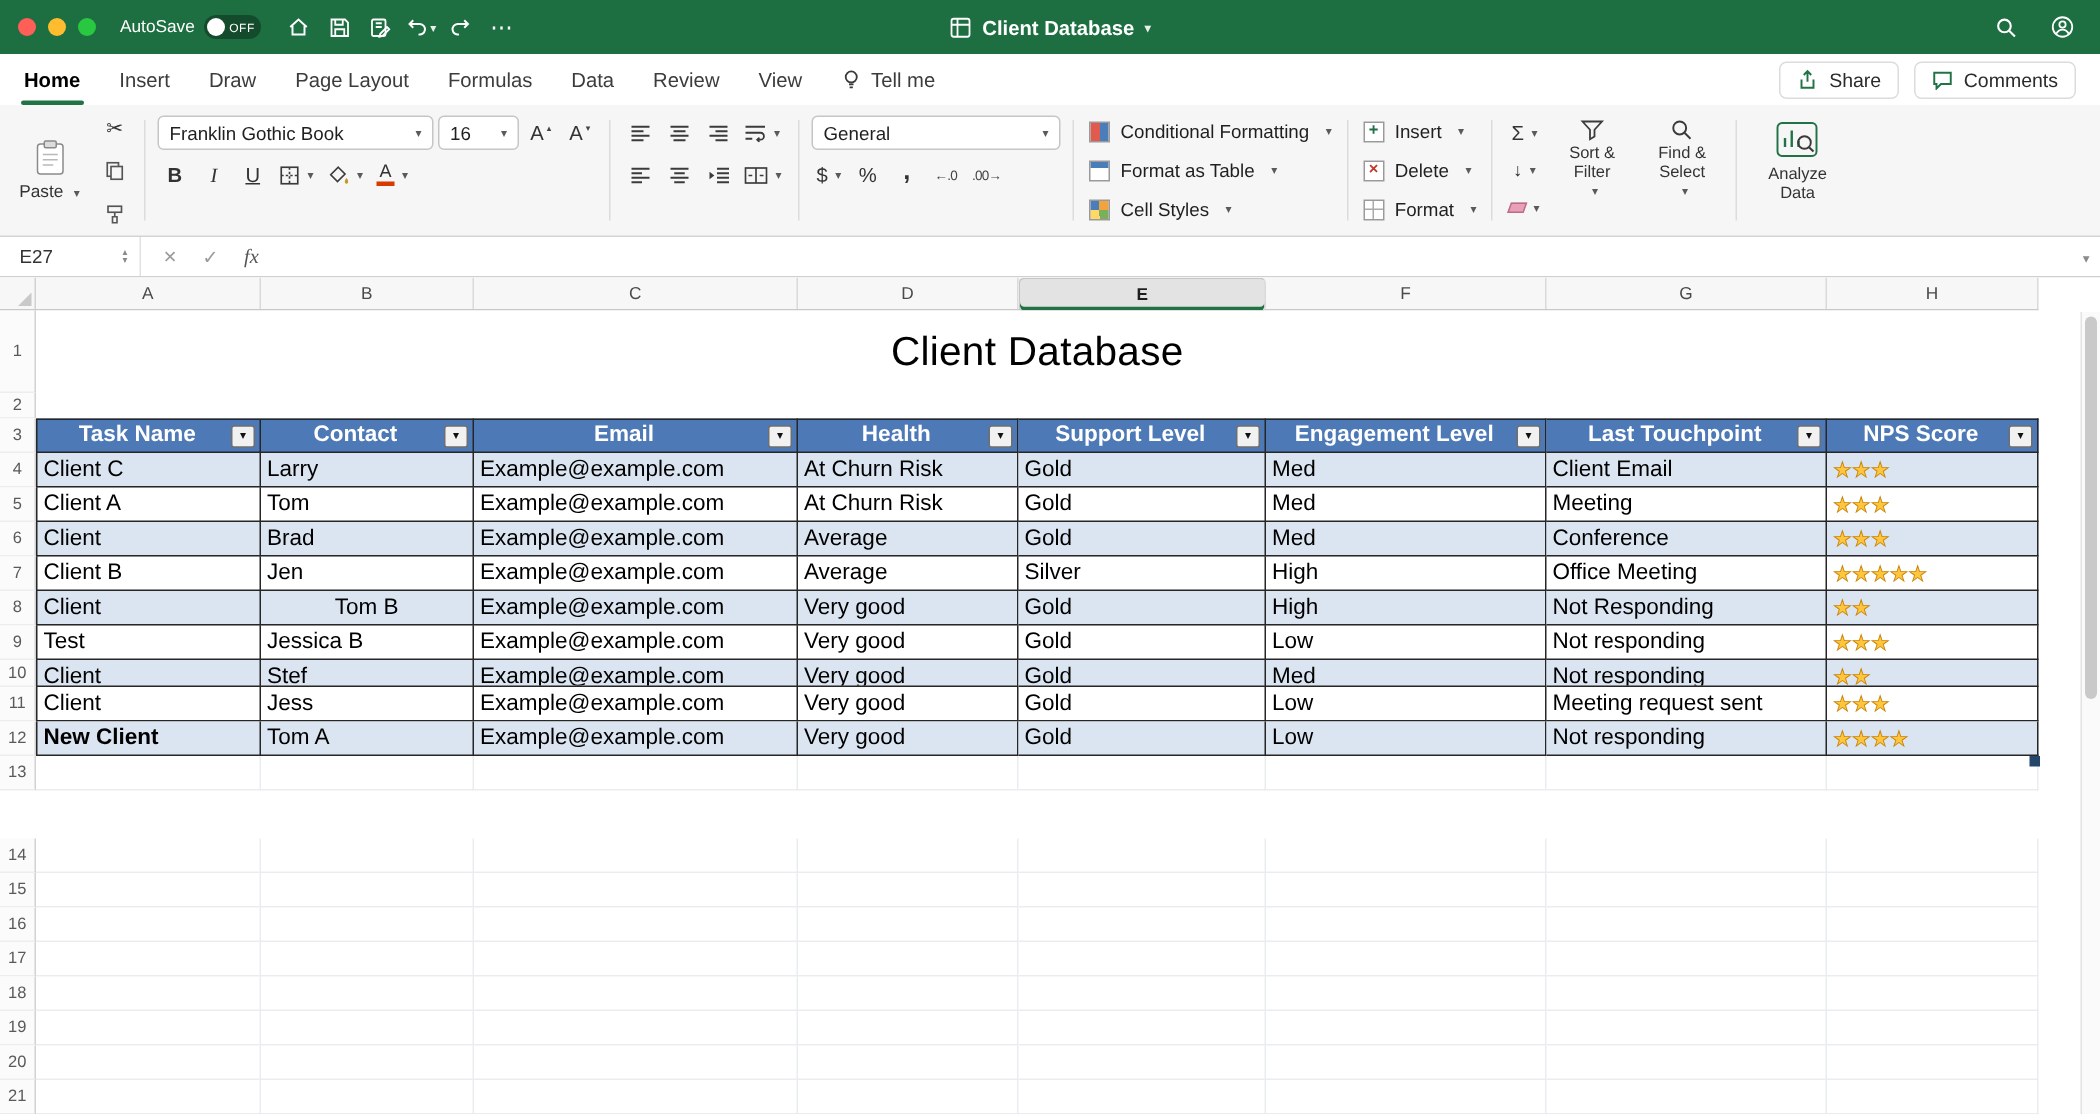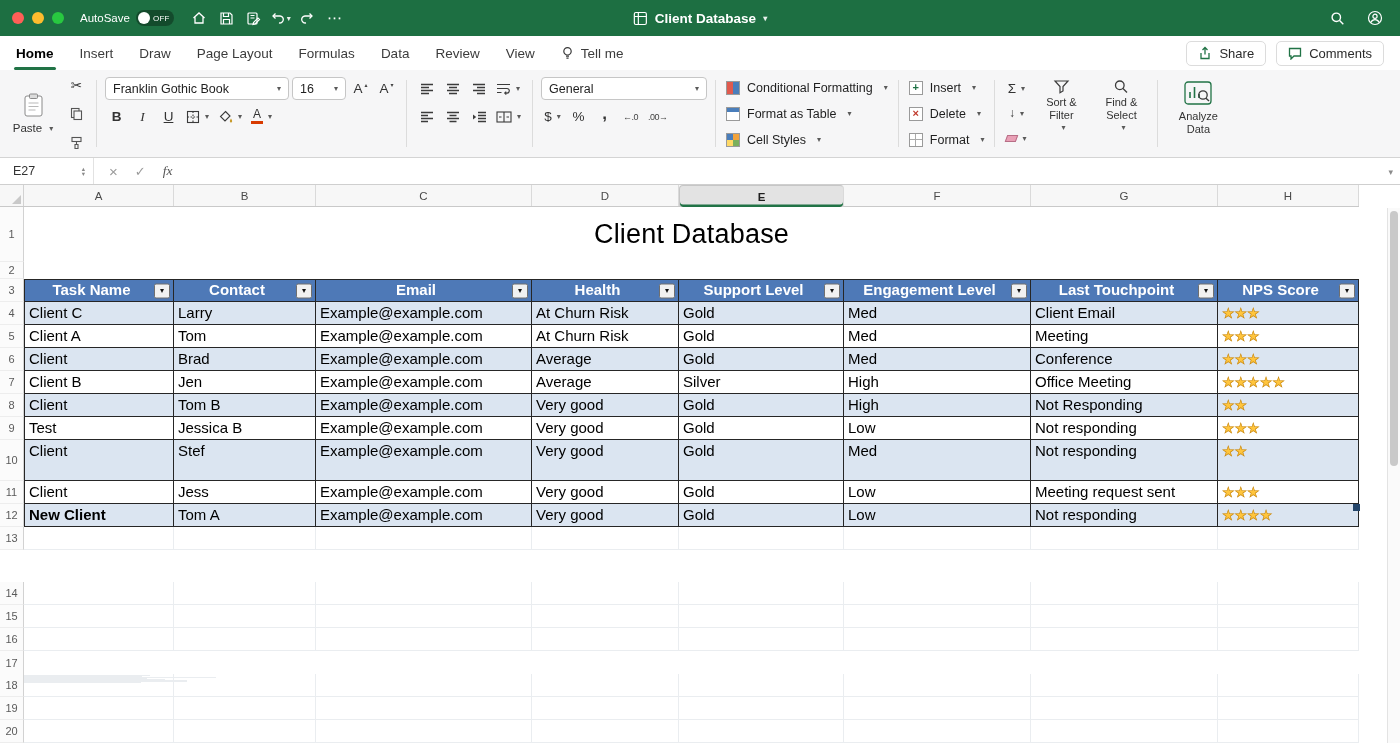--- a/index.html
+++ b/index.html
@@ -549,40 +549,40 @@
           <div class="cell td" style="width: 216px;">Example@example.com</div>
           <div class="cell td" style="width: 147px;">Average</div>
           <div class="cell td" style="width: 165px;">Silver</div>
           <div class="cell td" style="width: 187px;">High</div>
           <div class="cell td" style="width: 187px;">Office Meeting</div>
           <div class="cell td stars" style="width: 141px;">★★★★★</div>
         </div>
         <div class="row band" style="height: 23px;">
           <div class="rn">8</div>
           <div class="cell td first" style="width: 150px;">Client</div>
-          <div class="cell td" style="width: 142px;">Tom B</div>
+          <div class="cell td" style="width: 142px; text-align: center;">Tom B</div>
           <div class="cell td" style="width: 216px;">Example@example.com</div>
           <div class="cell td" style="width: 147px;">Very good</div>
           <div class="cell td" style="width: 165px;">Gold</div>
           <div class="cell td" style="width: 187px;">High</div>
           <div class="cell td" style="width: 187px;">Not Responding</div>
           <div class="cell td stars" style="width: 141px;">★★</div>
         </div>
         <div class="row" style="height: 23px;">
           <div class="rn">9</div>
           <div class="cell td first" style="width: 150px;">Test</div>
           <div class="cell td" style="width: 142px;">Jessica B</div>
           <div class="cell td" style="width: 216px;">Example@example.com</div>
           <div class="cell td" style="width: 147px;">Very good</div>
           <div class="cell td" style="width: 165px;">Gold</div>
           <div class="cell td" style="width: 187px;">Low</div>
           <div class="cell td" style="width: 187px;">Not responding</div>
           <div class="cell td stars" style="width: 141px;">★★★</div>
         </div>
-        <div class="row band" style="height: 41px;">
+        <div class="row band" style="height: 18px;">
           <div class="rn">10</div>
           <div class="cell td first" style="width: 150px;">Client</div>
           <div class="cell td" style="width: 142px;">Stef</div>
           <div class="cell td" style="width: 216px;">Example@example.com</div>
           <div class="cell td" style="width: 147px;">Very good</div>
           <div class="cell td" style="width: 165px;">Gold</div>
           <div class="cell td" style="width: 187px;">Med</div>
           <div class="cell td" style="width: 187px;">Not responding</div>
           <div class="cell td stars" style="width: 141px;">★★</div>
         </div>
@@ -645,21 +645,21 @@
           <div class="rn">16</div>
           <div class="cell light" style="width: 150px;"></div>
           <div class="cell light" style="width: 142px;"></div>
           <div class="cell light" style="width: 216px;"></div>
           <div class="cell light" style="width: 147px;"></div>
           <div class="cell light" style="width: 165px;"></div>
           <div class="cell light" style="width: 187px;"></div>
           <div class="cell light" style="width: 187px;"></div>
           <div class="cell light" style="width: 141px;"></div>
         </div>
-        <div class="row" style="height: 23px; flex-direction: column;">
+        <div class="row" style="height: 23px;">
           <div class="rn">17</div>
           <div class="cell light" style="width: 150px;"></div>
           <div class="cell light" style="width: 142px;"></div>
           <div class="cell light" style="width: 216px;"></div>
           <div class="cell light" style="width: 147px;"></div>
           <div class="cell light" style="width: 165px;"></div>
           <div class="cell light" style="width: 187px;"></div>
           <div class="cell light" style="width: 187px;"></div>
           <div class="cell light" style="width: 141px;"></div>
         </div>

